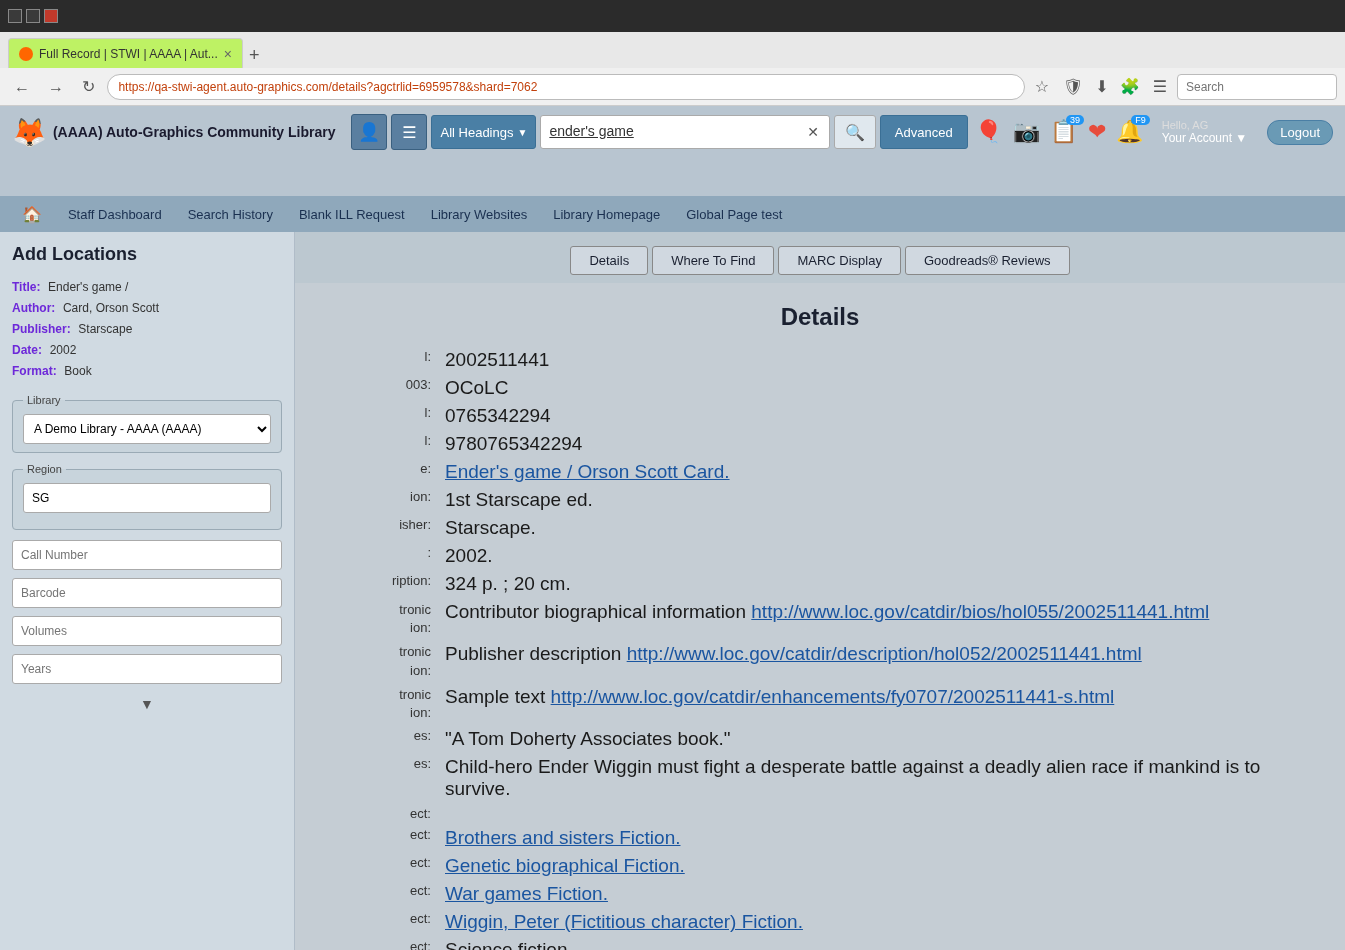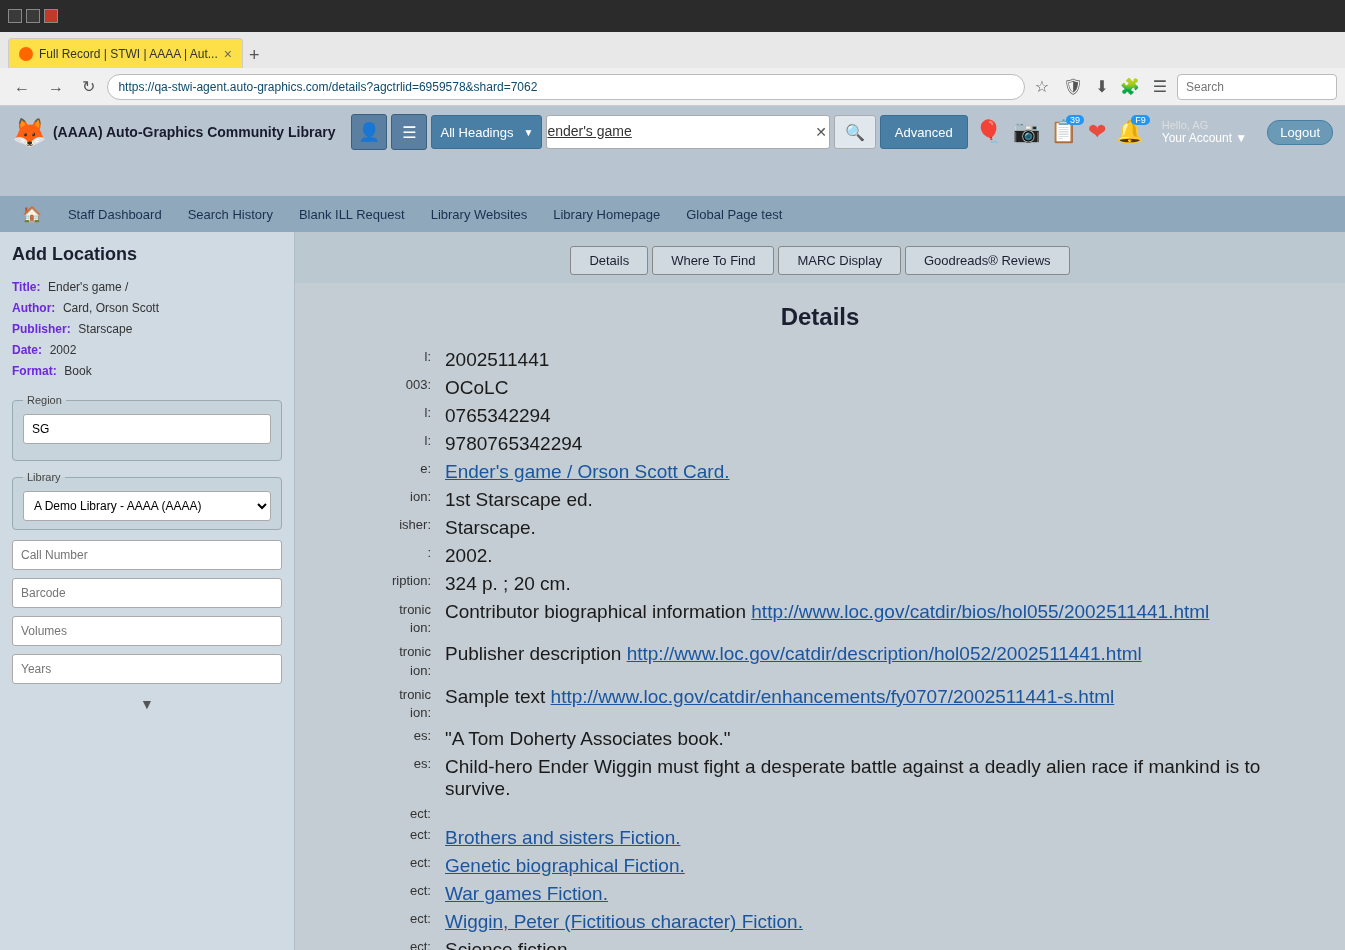--- a/index.html
+++ b/index.html
@@ -33,21 +33,21 @@
     .win-btn.close { background: #c0392b; border: 1px solid #888; }
 
     .tab-bar {
       background: #e8e8e8;
       height: 36px;
       display: flex;
       align-items: flex-end;
       padding: 0 8px;
     }
     .tab {
-      background: #fde047;
+      background: #bef264;
       border: 1px solid #ccc;
       border-bottom: none;
       border-radius: 4px 4px 0 0;
       height: 30px;
       display: flex;
       align-items: center;
       padding: 0 10px;
       gap: 6px;
       min-width: 180px;
       max-width: 240px;
@@ -75,21 +75,21 @@
       border-radius: 3px;
     }
     .url-bar {
       flex: 1;
       height: 26px;
       border: 1px solid #bbb;
       border-radius: 13px;
       padding: 4px 10px;
       font-size: 12px;
       background: #fff;
-      color: #0c4a6e;
+      color: #c2410c;
       outline: none;
     }
     .search-bar-right {
       display: flex;
       align-items: center;
       gap: 4px;
     }
     .search-input-nav {
       height: 26px;
       border: 1px solid #bbb;
@@ -132,35 +132,35 @@
       margin-right: 8px;
     }
     .search-type-select {
       display: flex;
       align-items: center;
       background: #4a7fa5;
       border: 1px solid #3a6f95;
       border-radius: 3px;
       height: 34px;
       padding: 0 8px;
-      gap: 10px;
+      gap: 4px;
       cursor: pointer;
     }
     .search-type-label { color: #fff; font-size: 13px; }
     .search-type-arrow { color: #fff; font-size: 10px; }
     .search-field-wrap {
       display: flex;
       align-items: center;
       background: #fff;
       border: 1px solid #aaa;
       border-radius: 3px;
       height: 34px;
       flex: 1;
       max-width: 320px;
-      padding: 0 0;
+      padding: 0 8px;
       position: relative;
     }
     .search-field-input {
       border: none;
       outline: none;
       flex: 1;
       font-size: 14px;
       color: #333;
       background: transparent;
       padding-bottom: 2px;
@@ -568,33 +568,33 @@
         <span class="sidebar-value">2002</span>
       </div>
       <div class="sidebar-field-row">
         <span class="sidebar-label">Format:</span>
         <span class="sidebar-value">Book</span>
       </div>
 
       
       <div style="height:10px;"></div>
       <fieldset class="sidebar-fieldset">
-        <legend>Region</legend>
-        <input class="sidebar-input" type="text" value="SG" style="">
-      </fieldset>
-
-      
-      <fieldset class="sidebar-fieldset">
         <legend>Library</legend>
         <select class="sidebar-select">
           <option>A Demo Library - AAAA (AAAA)</option>
         </select>
       </fieldset>
 
       
+      <fieldset class="sidebar-fieldset">
+        <legend>Region</legend>
+        <input class="sidebar-input" type="text" value="SG" style="">
+      </fieldset>
+
+      
       <input class="sidebar-input" type="text" placeholder="Call Number" style="">
 
       
       <input class="sidebar-input" type="text" placeholder="Barcode" style="">
 
       
       <input class="sidebar-input" type="text" placeholder="Volumes" style="">
 
       
       <input class="sidebar-input" type="text" placeholder="Years" style="">

